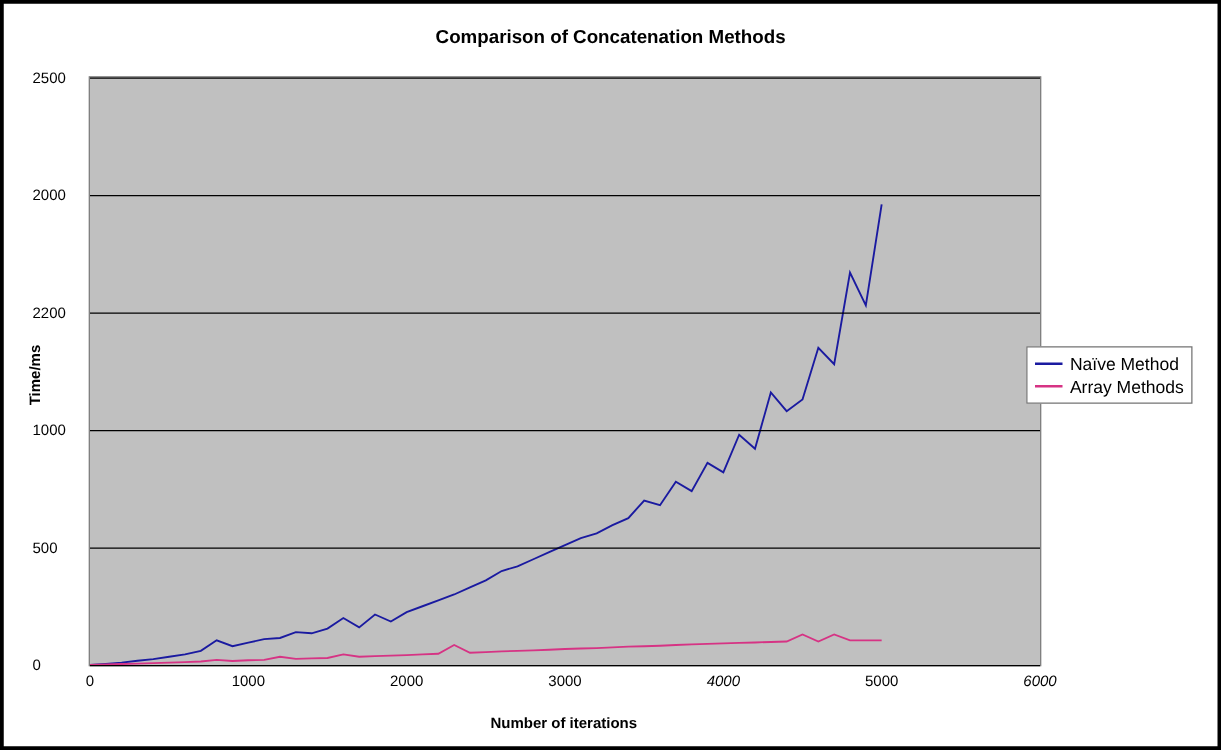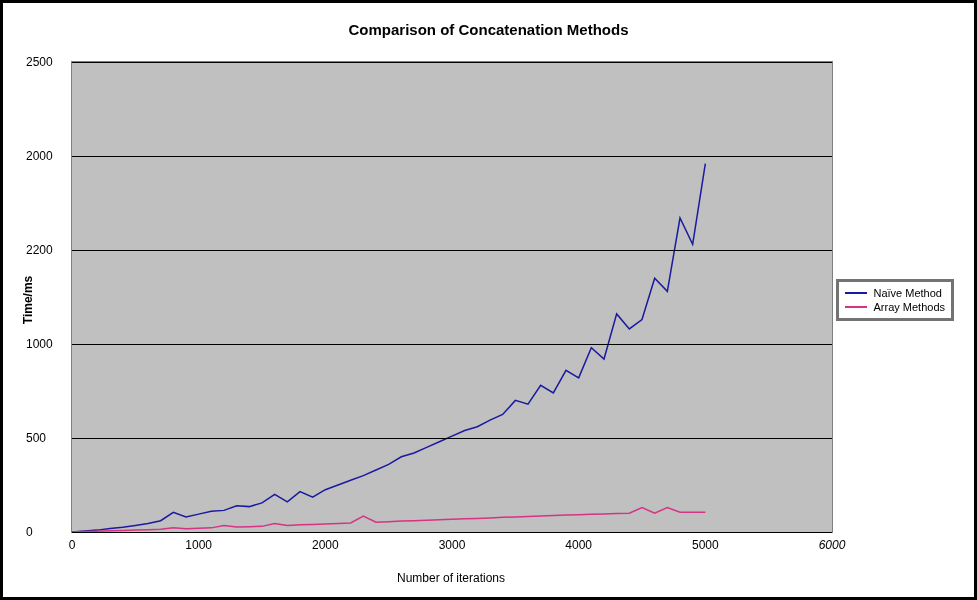--- a/index.html
+++ b/index.html
@@ -60,21 +60,21 @@
     font-weight: bold;
     color: #000;
   }
   .xlabel-axis {
     position: absolute;
     bottom: 12px;
     left: 68px;
     width: 760px;
     text-align: center;
     font-size: 12px;
-    font-weight: normal;
+    font-weight: bold;
     color: #000;
   }
   .ytick {
     position: absolute;
     right: 100%;
     margin-right: 6px;
     transform: translateY(-50%);
     font-size: 12px;
     color: #000;
     text-align: left;
@@ -88,23 +88,23 @@
     font-size: 12px;
     color: #000;
     text-align: center;
   }
   .legend {
     position: absolute;
     right: 20px;
     top: 50%;
     transform: translateY(-50%);
     background: #fff;
-    border: 3px solid #737373;
+    border: 1px solid #737373;
     padding: 4px 6px;
-    font-size: 11px;
+    font-size: 14px;
   }
   .legend-row {
     display: flex;
     align-items: center;
     gap: 6px;
     padding: 1px 0;
   }
   .legend-swatch {
     width: 22px;
     height: 0;
@@ -145,21 +145,21 @@
       <div class="gridline" style="top: 188px;"></div>
       <div class="ytick" style="top: 188px;">2200</div>
       <div class="gridline" style="top: 94px;"></div>
       <div class="ytick" style="top: 94px;">2000</div>
       <div class="gridline" style="top: 0px;"></div>
       <div class="ytick" style="top: 0px;">2500</div>
       <div class="xtick" style="left: 0px;">0</div>
       <div class="xtick" style="left: 126.667px;">1000</div>
       <div class="xtick" style="left: 253.333px;">2000</div>
       <div class="xtick" style="left: 380px;">3000</div>
-      <div class="xtick" style="left: 506.667px;">4000</div>
+      <div class="xtick" style="left: 506.667px; font-style: italic;">4000</div>
       <div class="xtick" style="left: 633.333px;">5000</div>
       <div class="xtick" style="left: 760px; font-style: italic;">6000</div>
     </div>
 
   <div class="xlabel-axis">Number of iterations</div>
 
   <div class="legend" id="legend">
       <div class="legend-row">
         <div class="legend-swatch" style="border-top-color: rgb(26, 26, 160);"></div>
         <span>Naïve Method</span>

